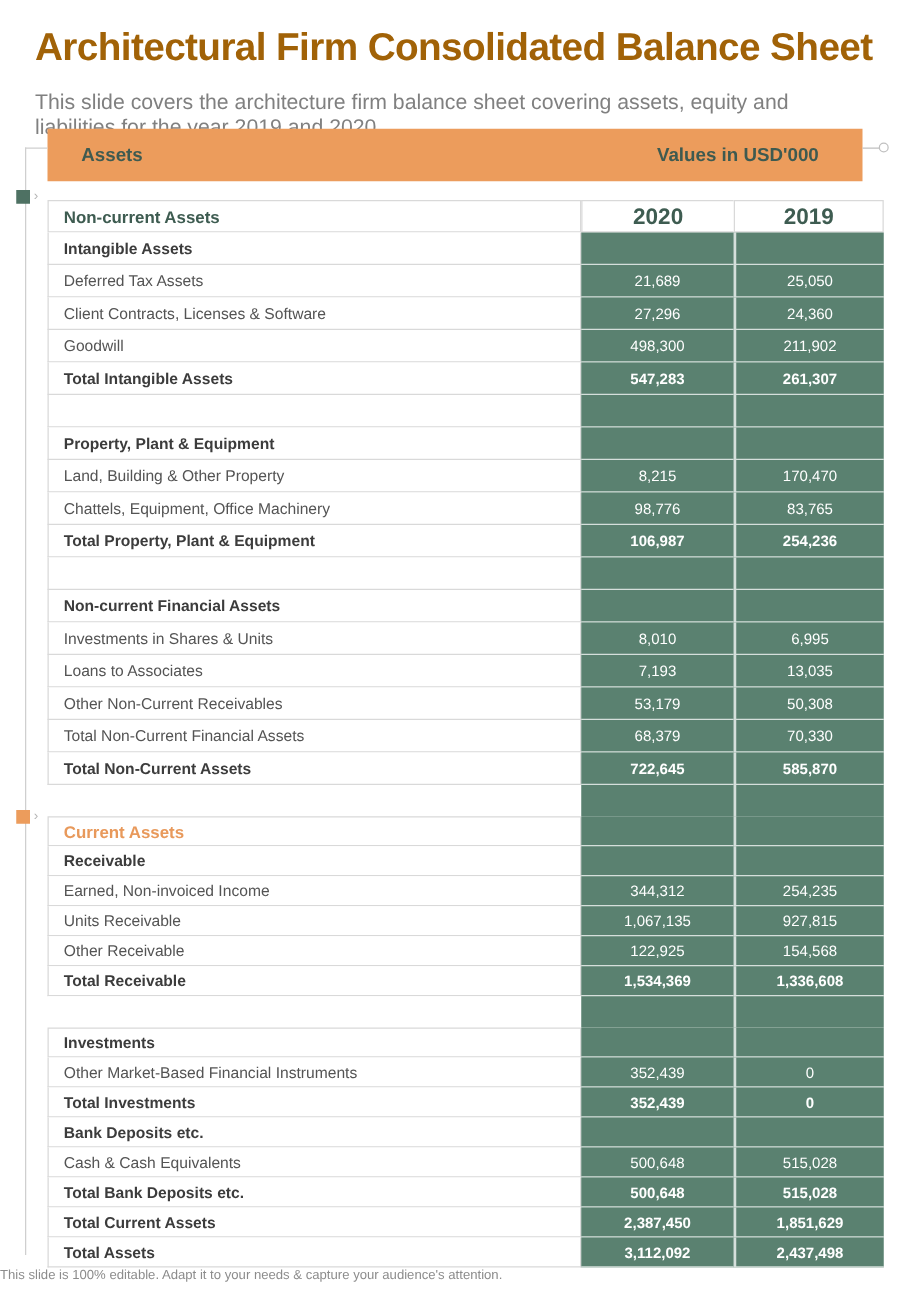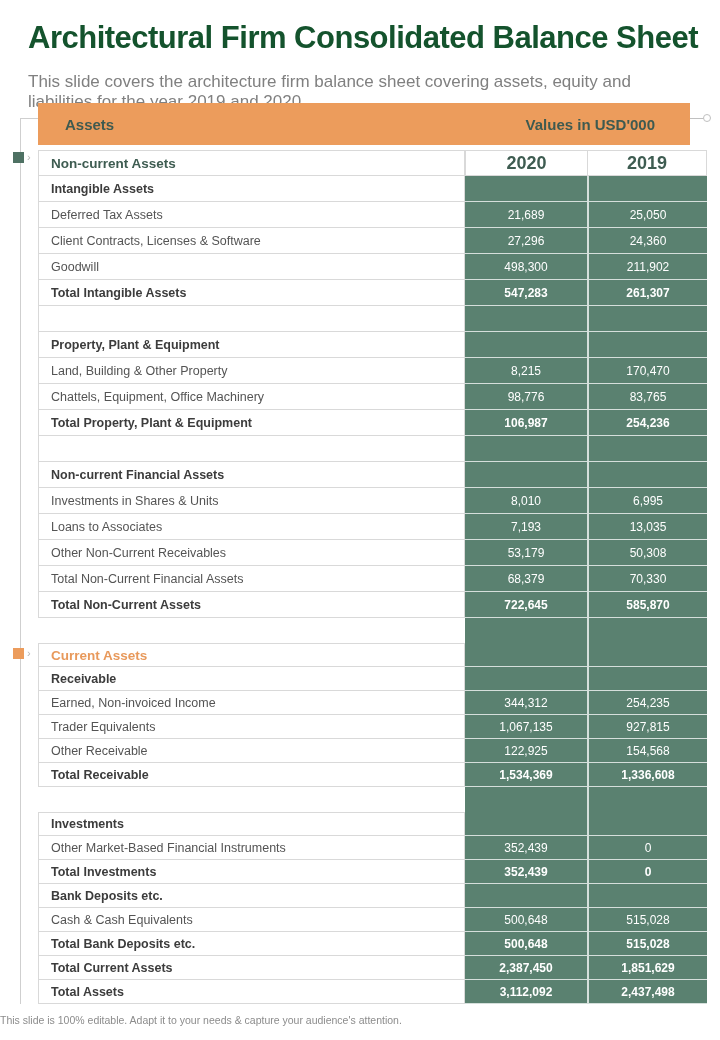--- a/index.html
+++ b/index.html
@@ -1,41 +1,41 @@
 <!DOCTYPE html>
 <html><head>
 <meta charset="utf-8">
 <style>
   html,body{margin:0;padding:0;background:#ffffff;}
   body{width:720px;height:1040px;font-family:"Liberation Sans",sans-serif;-webkit-font-smoothing:antialiased;}
   .slide{position:relative;width:720px;height:1040px;background:#fff;overflow:hidden;}
 
   .title{position:absolute;left:28px;top:20px;width:670px;font-size:31px;font-weight:bold;
-         color:#14532d;letter-spacing:-0.5px;}
+         color:#a16207;letter-spacing:-0.5px;}
   .subtitle{position:absolute;left:28px;top:72px;width:670px;font-size:17px;color:#808080;}
 
   .header-bar{position:absolute;left:38px;top:103px;width:652px;height:42px;background:#EC9C5C;
               display:flex;align-items:center;justify-content:space-between;
               padding:0 35px 0 27px;box-sizing:border-box;}
   .header-bar .hb-label{font-size:15px;font-weight:bold;color:#3E5A50;}
 
   
   .rail-v{position:absolute;left:20px;top:118px;width:1px;height:886px;background:#cfcfcf;}
   .rail-h{position:absolute;left:20px;top:118px;width:18px;height:1px;background:#cfcfcf;}
   .conn-line{position:absolute;left:690px;top:118px;width:14px;height:1px;background:#c0c0c0;}
   .conn-dot{position:absolute;left:703px;top:114px;width:6px;height:6px;border:1px solid #c0c0c0;
             border-radius:50%;background:#fff;}
   .marker{position:absolute;left:13px;width:11px;height:11px;}
   .marker-green{top:152px;background:#4E7163;}
   .marker-orange{top:648px;background:#EC9C5C;}
   .chev{position:absolute;left:27px;width:10px;font-size:11px;line-height:11px;color:#b5b5b5;}
   .chev-1{top:152px;} .chev-2{top:648px;}
 
   
-  .table{position:absolute;left:38px;top:150px;width:669px;}
+  .table{position:absolute;left:38px;top:160px;width:669px;}
   .row{display:flex;height:26px;box-sizing:border-box;}
   .row:nth-child(n+19){height:24px;}
   .row.gap{height:25px;}
   .cell{box-sizing:border-box;display:flex;align-items:center;}
   .cell.label{width:427px;background:#fff;padding-left:12px;font-size:12.5px;color:#545454;
               border-left:1px solid #D9D9D9;border-right:1px solid #D9D9D9;border-bottom:1px solid #D9D9D9;}
   .row:first-child .cell.label{border-top:1px solid #D9D9D9;}
   .row.after-gap .cell.label{border-top:1px solid #D9D9D9;}
   .row.gap .cell.label{border:none;}
   .cell.val{width:122px;background:#5A8170;color:#ffffff;justify-content:center;font-size:12px;
@@ -182,21 +182,21 @@
         <div class="cell label">Receivable</div>
         <div class="cell val c2020"></div>
         <div class="cell val c2019"></div>
       </div>
       <div class="row data">
         <div class="cell label">Earned, Non-invoiced Income</div>
         <div class="cell val c2020">344,312</div>
         <div class="cell val c2019">254,235</div>
       </div>
       <div class="row data">
-        <div class="cell label">Trader Equivalents</div>
+        <div class="cell label">Units Receivable</div>
         <div class="cell val c2020">1,067,135</div>
         <div class="cell val c2019">927,815</div>
       </div>
       <div class="row data">
         <div class="cell label">Other Receivable</div>
         <div class="cell val c2020">122,925</div>
         <div class="cell val c2019">154,568</div>
       </div>
       <div class="row total">
         <div class="cell label">Total Receivable</div>

